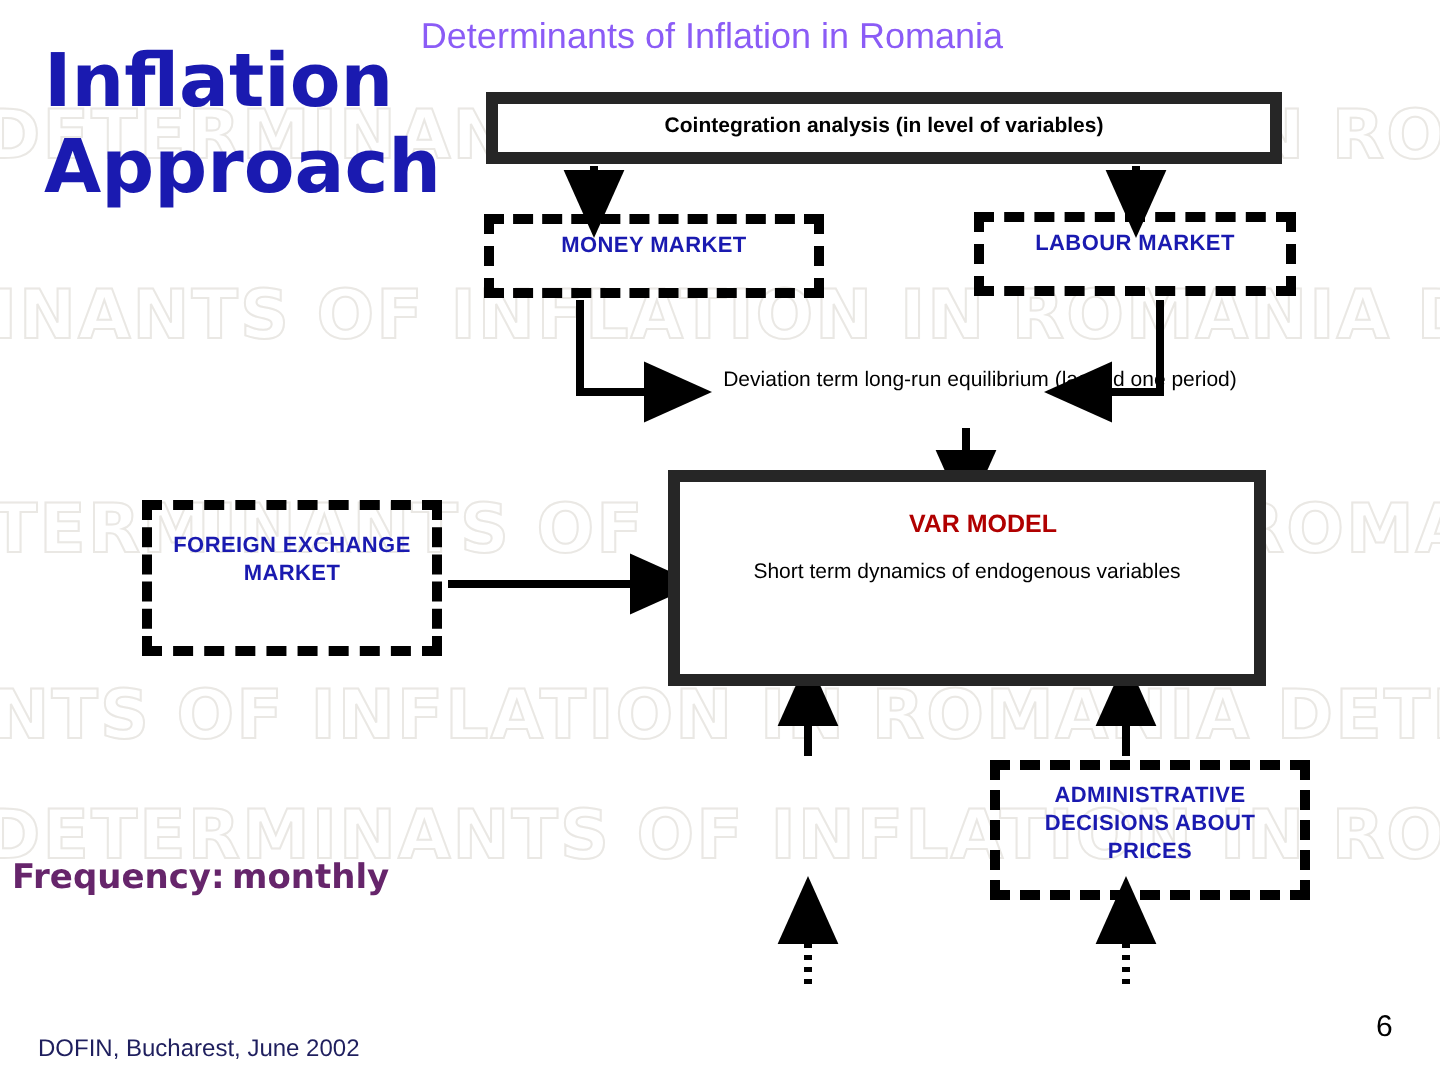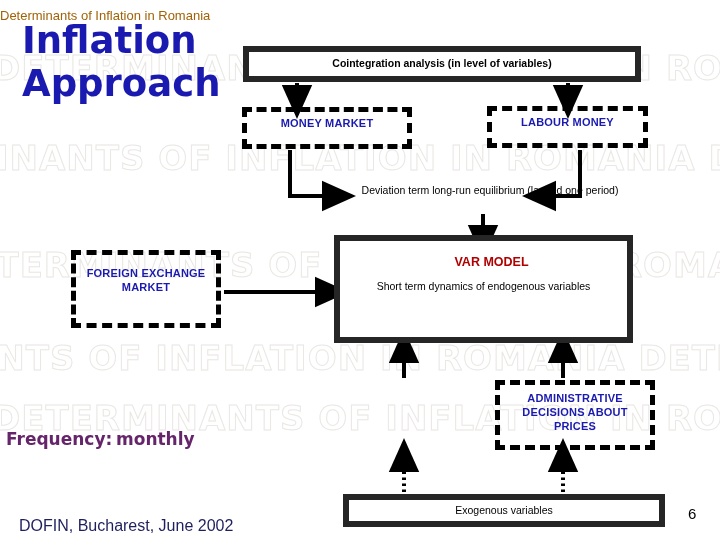--- a/index.html
+++ b/index.html
@@ -36,23 +36,23 @@
   }
   .wm1{top:48px;left:-8px;}
   .wm2{top:138px;left:-168px;}
   .wm3{top:245px;left:-58px;}
   .wm4{top:338px;left:-238px;}
   .wm5{top:398px;left:-8px;}
 
   
   #header-title{
     position:absolute;top:8px;left:0;width:712px;
-    text-align:left;
-    font-size:13px;
-    color:#a16207;
+    text-align:center;
+    font-size:18px;
+    color:#8b5cf6;
     z-index:5;
   }
   #slide-title{
     position:absolute;left:22px;top:20px;
     width:230px;
     font-family:"DejaVu Sans", sans-serif;
     font-weight:bold;
     font-size:37px;
     line-height:1.16;
     color:#1a1ab0;
@@ -137,21 +137,21 @@
     font-weight:bold;font-size:17px;color:#66256b;
     z-index:5;white-space:nowrap;
   }
   #sample-line{left:6px;top:394px;}
   #freq-line{left:6px;top:429px;}
   #sample-label{display:inline-block;width:118px;}
   #freq-label{display:inline-block;width:110px;}
 
   #footer-credit{
     position:absolute;left:19px;top:517px;
-    font-size:16px;color:#1f1f5e;z-index:5;white-space:nowrap;
+    font-size:12px;color:#1f1f5e;z-index:5;white-space:nowrap;
   }
   #page-number{
     position:absolute;left:688px;top:505px;
     font-size:15px;color:#000;z-index:5;
   }
 
   
   #connectors{
     position:absolute;inset:0;width:720px;height:540px;
     z-index:3;pointer-events:none;
@@ -203,44 +203,41 @@
 
   <div class="box solid-box" id="box-cointegration">
     <div class="lbl plain-small">Cointegration analysis (in level of variables)</div>
   </div>
 
   <div class="box dashed-box" id="box-money">
     <div class="lbl navy-cap">MONEY MARKET</div>
   </div>
 
   <div class="box dashed-box" id="box-labour">
-    <div class="lbl navy-cap">LABOUR MONEY</div>
+    <div class="lbl navy-cap">LABOUR MARKET</div>
   </div>
 
   <div id="deviation-label">Deviation term long-run equilibrium (lagged one period)</div>
 
   <div class="box dashed-box" id="box-fx">
     <div class="lbl navy-cap">FOREIGN EXCHANGE MARKET</div>
   </div>
 
   <div class="box solid-box" id="box-var">
     <div id="var-inner">
       <div id="var-title">VAR MODEL</div>
       <div id="var-sub">Short term dynamics of endogenous variables</div>
     </div>
   </div>
 
 
   <div class="box dashed-box" id="box-admin">
     <div class="lbl navy-cap">ADMINISTRATIVE DECISIONS ABOUT PRICES</div>
   </div>
 
-  <div class="box solid-box" id="box-exogenous">
-    <div class="lbl plain-small">Exogenous variables</div>
-  </div>
 
   <div id="freq-line">
     <span id="freq-label">Frequency:</span><span>monthly</span>
   </div>
 
   <div id="footer-credit">DOFIN, Bucharest, June 2002</div>
   <div id="page-number">6</div>
 
 </div>
 

